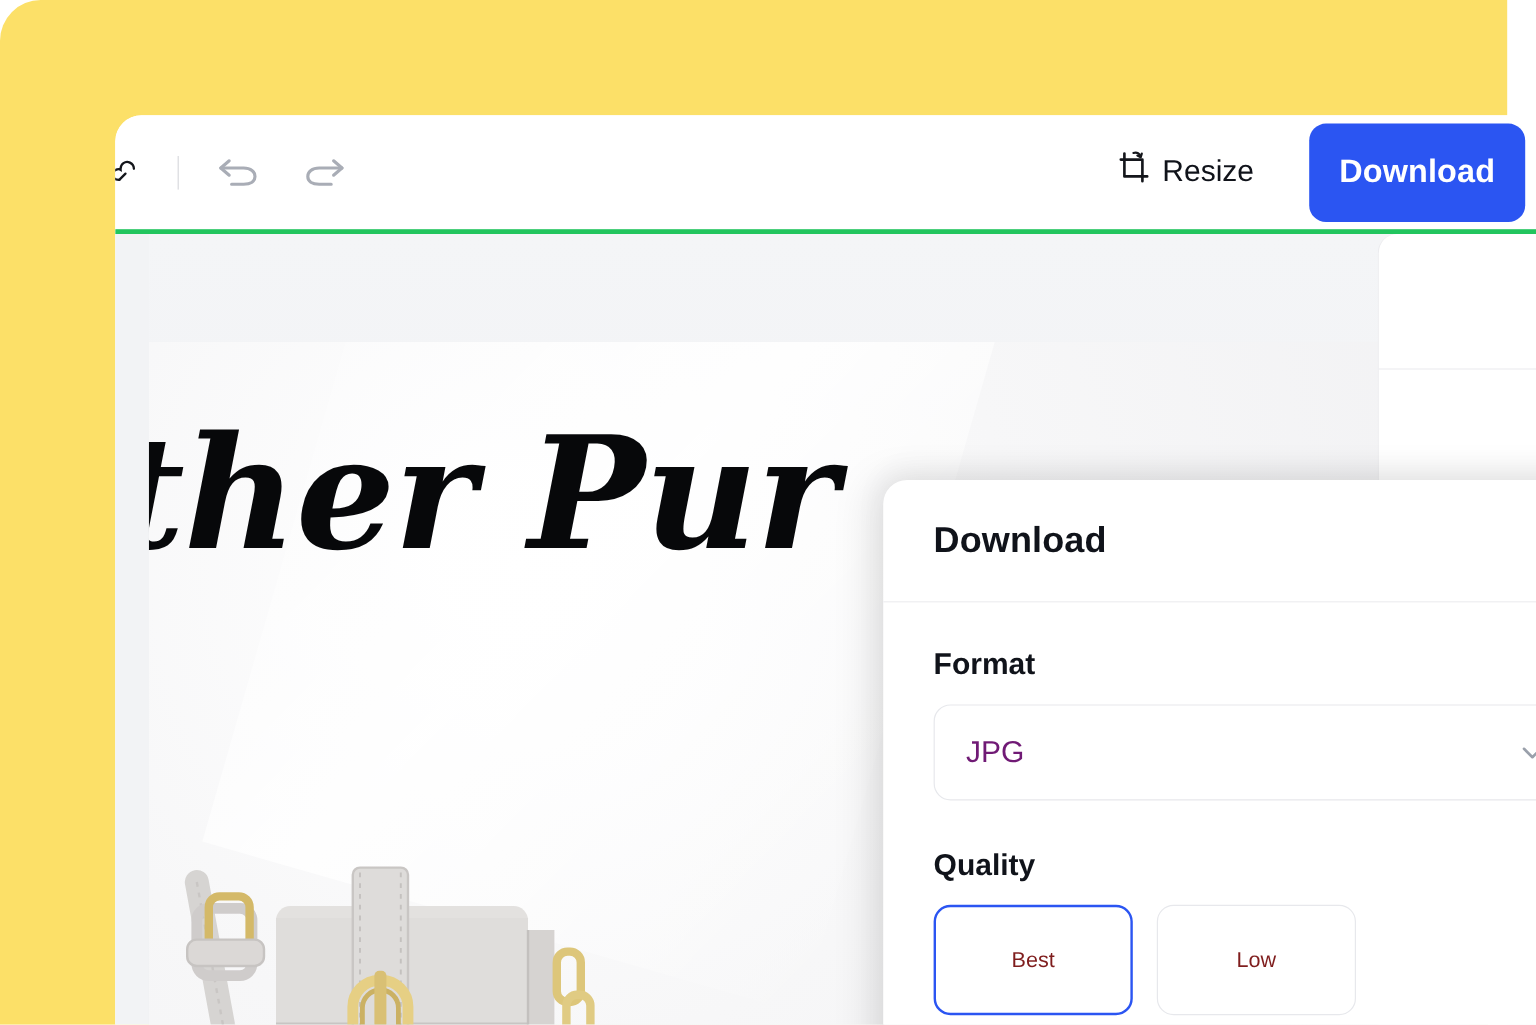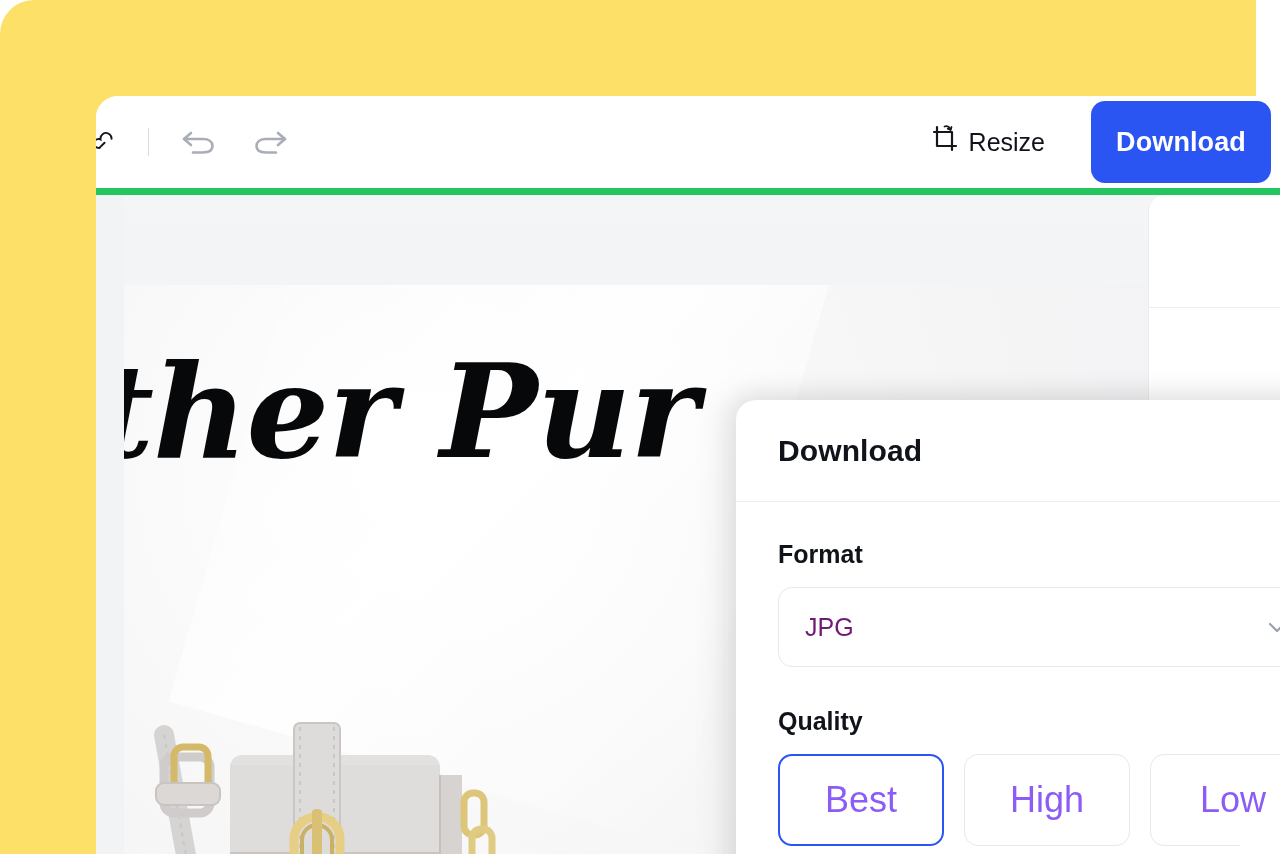--- a/index.html
+++ b/index.html
@@ -44,21 +44,21 @@
 
   
   .toolbar {
     position: absolute;
     left: 0; top: 0;
     width: 1184px;
     height: 99px;
     background: #ffffff;
     display: flex;
     align-items: center;
-    border-bottom: 7px solid #22c55e;
+    border-bottom: 4px solid #22c55e;
     justify-content: flex-end;
   }
 
   .tb-left {
     display: flex;
     align-items: center;
     gap: 0px;
     padding-left: 0px;
   }
 
@@ -288,22 +288,22 @@
     gap: 20px;
   }
 
   .q-btn {
     width: 166px;
     height: 92px;
     border-radius: 14px;
     border: 1px solid #e7e8ec;
     background: #ffffff;
     font-family: "Liberation Sans", sans-serif;
-    font-size: 36px;
-    color: #8b5cf6;
+    font-size: 18px;
+    color: #7f1d1d;
     cursor: pointer;
     display: flex;
     align-items: center;
     justify-content: center;
   }
   .q-btn.selected {
     border: 2px solid #2b55f2;
   }
 
   
@@ -452,21 +452,20 @@
               <svg width="28" height="28" viewBox="0 0 28 28" fill="none" aria-hidden="true">
                 <path d="M7 11 L14 18 L21 11" stroke="#9aa0ab" stroke-width="2.2" stroke-linecap="round" stroke-linejoin="round" fill="none"></path>
               </svg>
             </span>
           </div>
 
           <div class="field-label quality-label">Quality</div>
 
           <div class="quality-row">
             <button class="q-btn selected">Best</button>
-            <button class="q-btn">High</button>
             <button class="q-btn">Low</button>
           </div>
 
         </div>
 
       </div>
 
     </div>
 
     <div class="corner-mask"></div>

